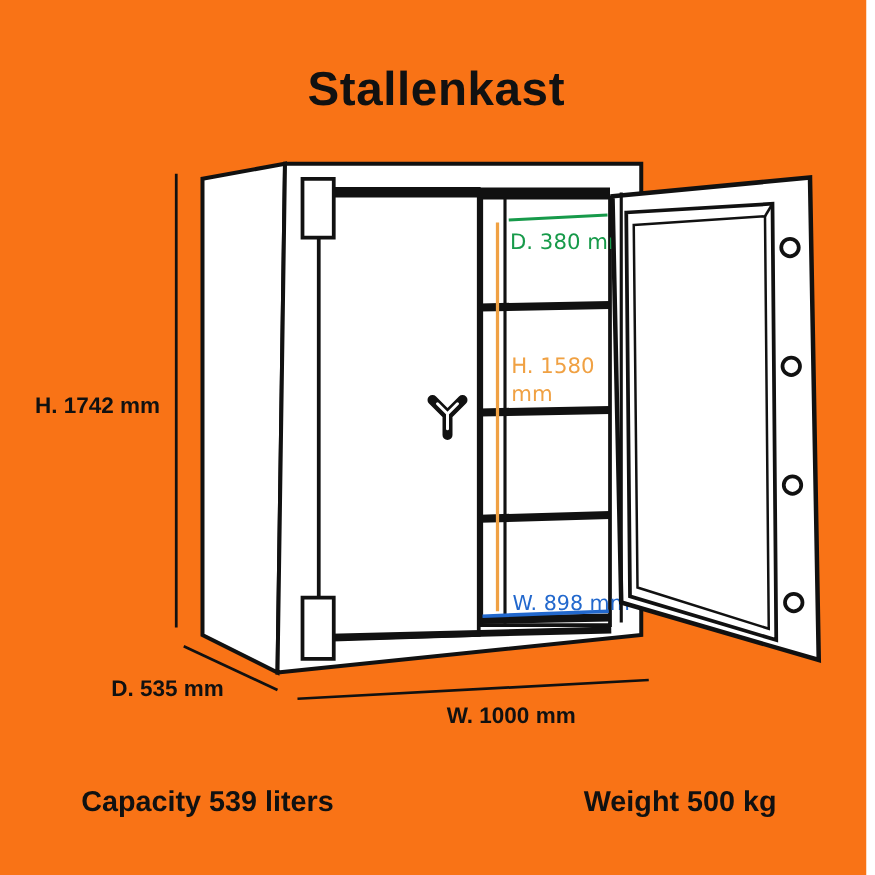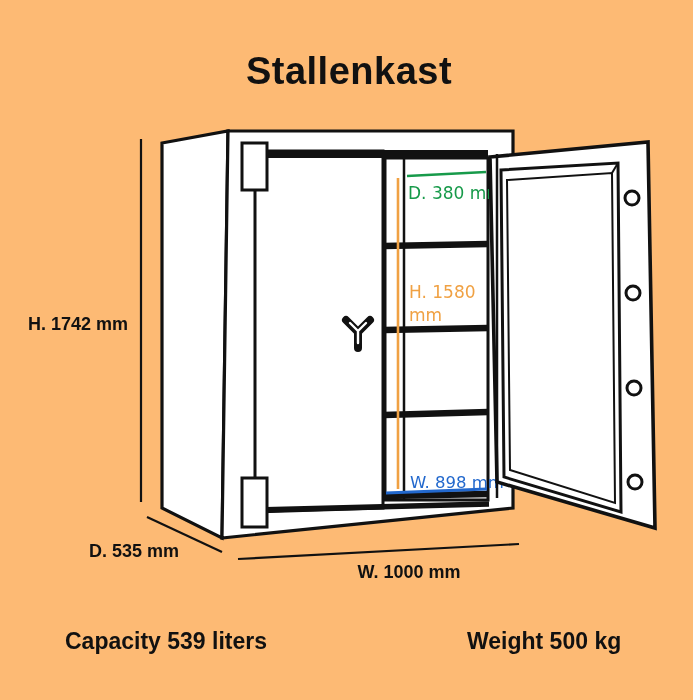--- a/index.html
+++ b/index.html
@@ -7,21 +7,21 @@
     padding: 0;
     background: #ffffff;
     width: 700px;
     height: 700px;
     overflow: hidden;
   }
   .canvas {
     position: relative;
     width: 693px;
     height: 700px;
-    background: #fdba74;
+    background: #f97316;
   }
   svg { display: block; }
   .t-title {
     font-family: "Liberation Sans", sans-serif;
     font-weight: 700;
     font-size: 38px;
     letter-spacing: 0.5px;
     fill: #111111;
   }
   .t-dim {

